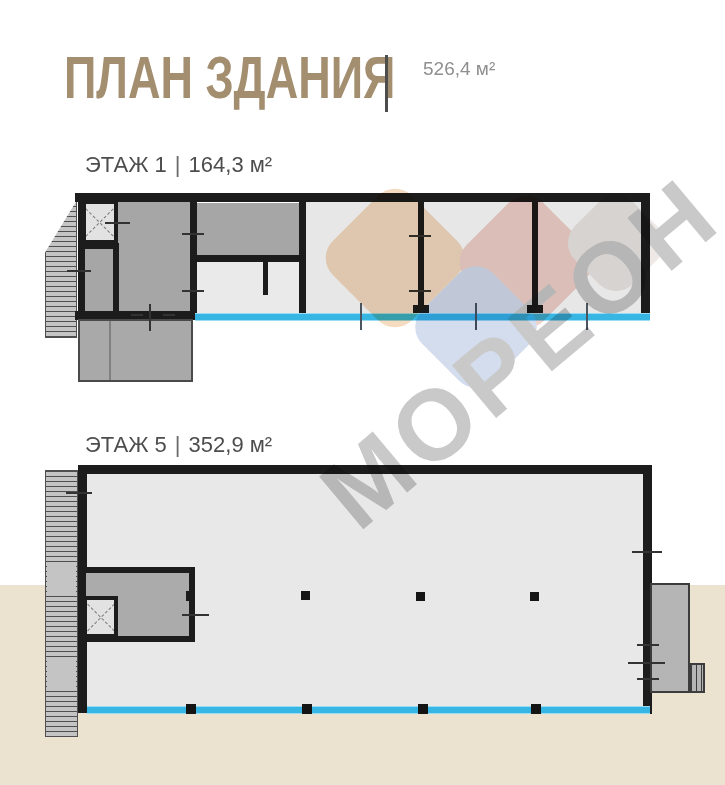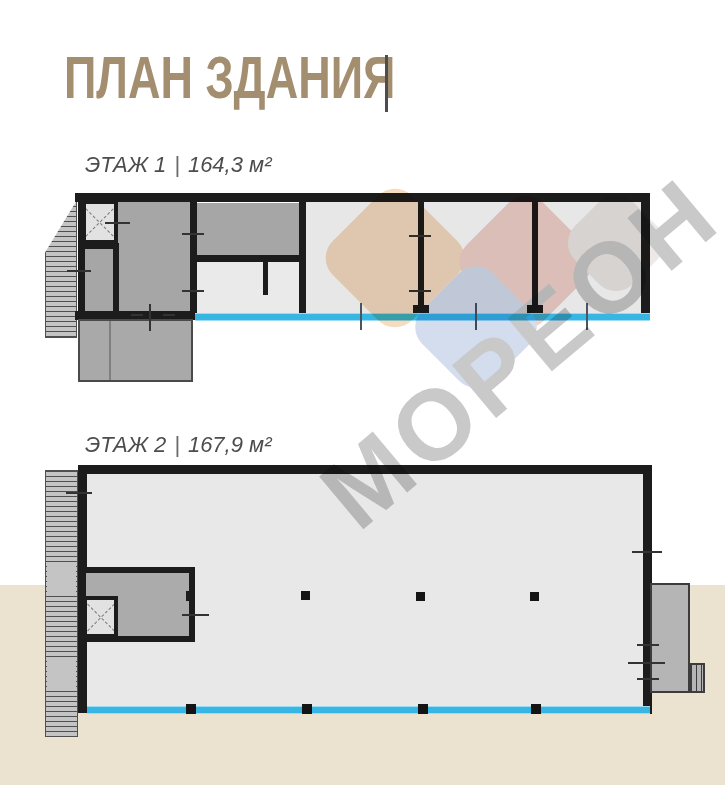--- a/index.html
+++ b/index.html
@@ -7,21 +7,21 @@
         font-family:"Liberation Sans",sans-serif;}
   .abs{position:absolute;}
   
   .ground{left:0;top:585px;width:725px;height:200px;background:#ebe2d0;z-index:0;}
   
   .title{left:64px;top:48px;font-size:60px;line-height:60px;font-weight:700;color:#a38e70;
          transform:scaleX(.75);transform-origin:left top;white-space:nowrap;letter-spacing:0;}
   .hdr-divider{left:385px;top:55px;width:3px;height:57px;background:#4d4d4d;}
   .hdr-right{left:423px;top:56px;color:#8f8f8f;font-size:19px;line-height:26px;}
   
-  .floor-label{font-size:22px;color:#4d4d4d;white-space:nowrap;font-style:italic;}
+  .floor-label{font-size:22px;color:#4d4d4d;white-space:nowrap;}
   .floor-label .sep{color:#6a6a6a;padding:0 8px;}
   #floor1-label{left:85px;top:152px;}
   #floor2-label{left:85px;top:432px;}
   
   #floor1-plan{left:45px;top:193px;width:605px;height:195px;z-index:2;}
   #floor2-plan{left:45px;top:463px;width:660px;height:300px;z-index:2;}
   .w{position:absolute;background:#1c1c1c;}
   .fill{position:absolute;}
   .dark{background:#a6a6a6;}
   .light{background:#e7e7e7;}
@@ -51,20 +51,21 @@
 </head>
 <body>
 
 <div class="page">
 
   <div class="abs ground"></div>
 
   <div class="abs title">ПЛАН ЗДАНИЯ</div>
   <div class="abs hdr-divider"></div>
   <div class="abs hdr-right">
+    <div>526,4 м²</div>
   </div>
 
   <div class="abs floor-label" id="floor1-label">
     <span>ЭТАЖ 1</span><span class="sep">|</span><span>164,3 м²</span>
   </div>
 
   <div class="abs" id="floor1-plan">
     <div class="stairsH" style="left:0;top:7px;width:32px;height:138px;clip-path:polygon(100% 0,100% 100%,0 100%,0 38%);"></div>
     <div class="fill dark" style="left:33px;top:2px;width:119px;height:124px;"></div>
     <div class="fill dark" style="left:152px;top:10px;width:102px;height:52px;"></div>
@@ -104,21 +105,21 @@
     <div class="tick" style="left:137px;top:40px;width:22px;height:2px;"></div>
     <div class="tick" style="left:137px;top:97px;width:22px;height:2px;"></div>
     <div class="tick" style="left:364px;top:42px;width:22px;height:2px;"></div>
     <div class="tick" style="left:364px;top:97px;width:22px;height:2px;"></div>
     <div class="tick" style="left:104px;top:111px;width:2px;height:27px;"></div>
     <div class="tick" style="left:86px;top:121px;width:12px;height:2px;"></div>
     <div class="tick" style="left:118px;top:121px;width:12px;height:2px;"></div>
   </div>
 
   <div class="abs floor-label" id="floor2-label">
-    <span>ЭТАЖ 2</span><span class="sep">|</span><span>167,9 м²</span>
+    <span>ЭТАЖ 5</span><span class="sep">|</span><span>352,9 м²</span>
   </div>
 
   <div class="abs" id="floor2-plan">
     <div class="stairsH" style="left:0;top:7px;width:33px;height:267px;">
       <div class="landing" style="left:1px;top:93px;width:29px;height:28px;"></div>
       <div class="landing" style="left:1px;top:190px;width:29px;height:30px;"></div>
     </div>
     <div class="fill" style="left:42px;top:11px;width:556px;height:234px;background:#e8e8e8;"></div>
     <div class="w" style="left:33px;top:2px;width:574px;height:9px;"></div>
     <div class="w" style="left:33px;top:2px;width:9px;height:248px;"></div>

